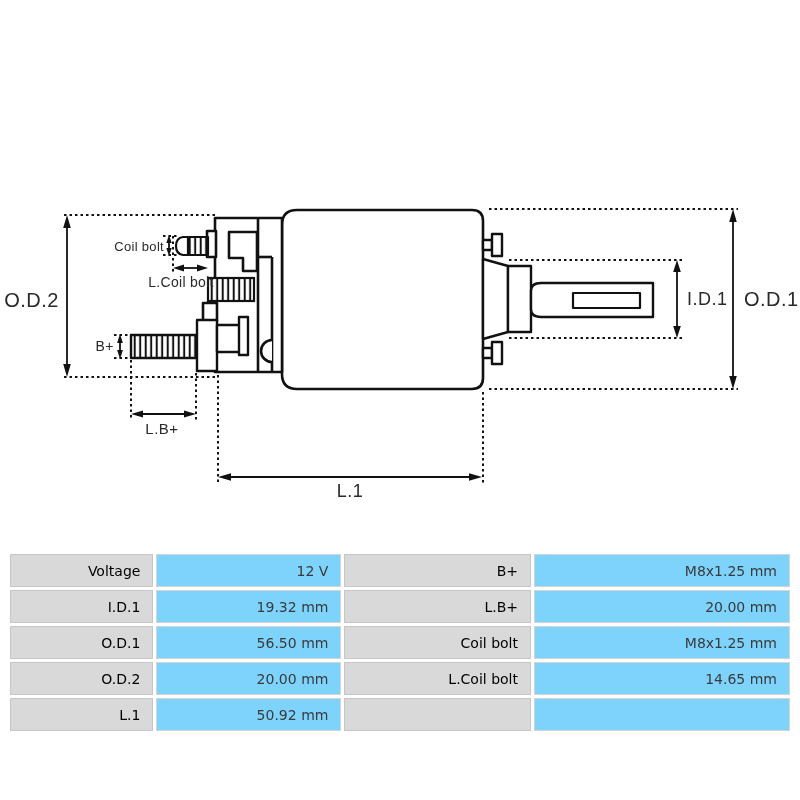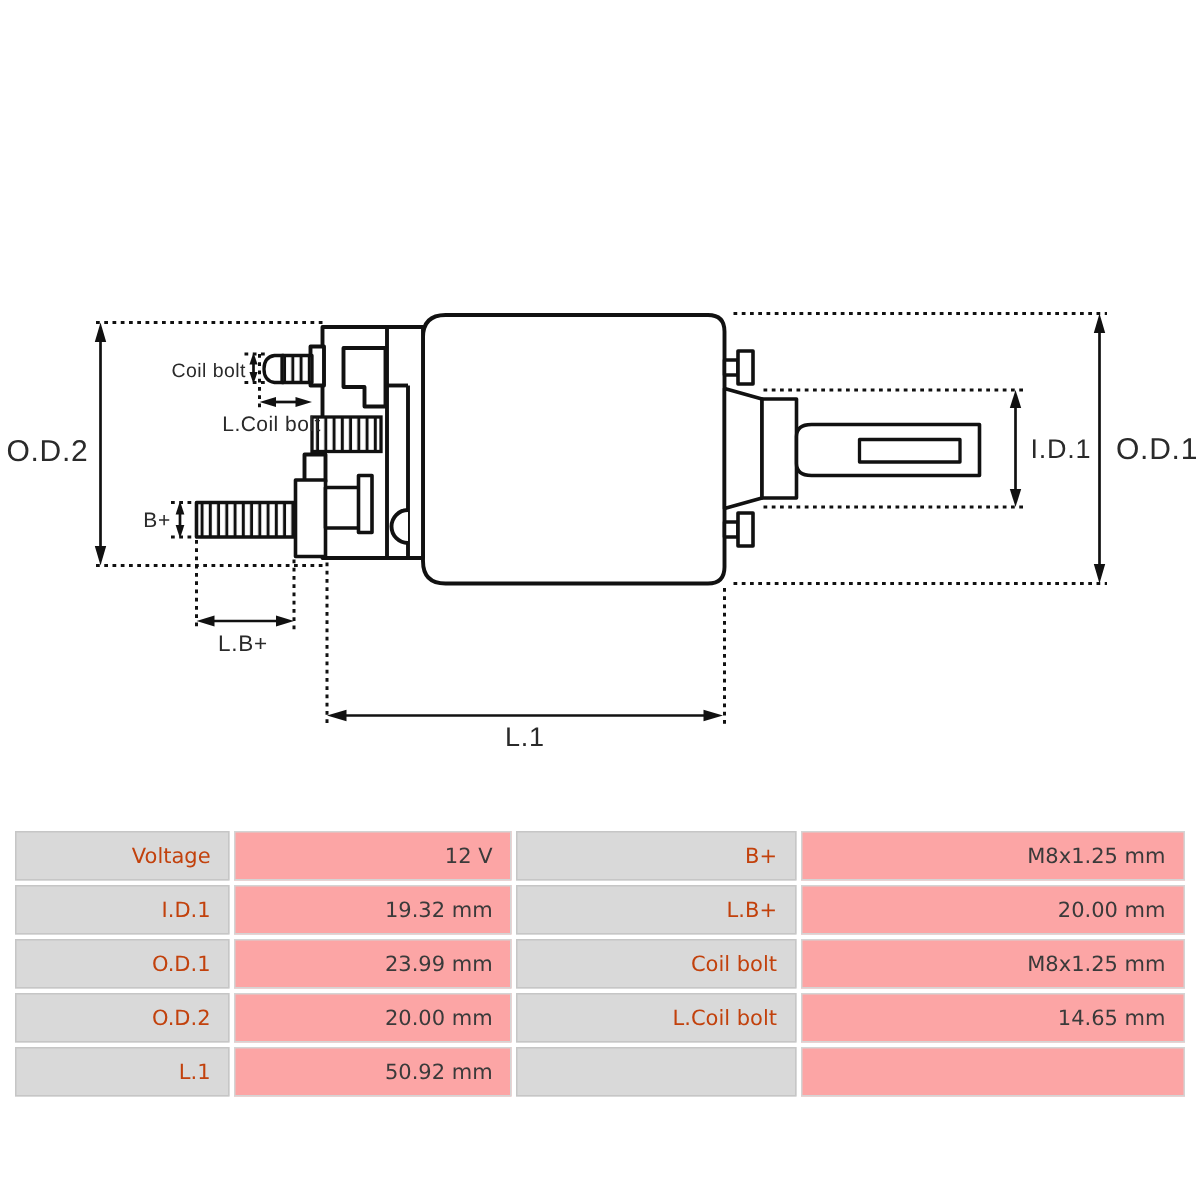--- a/index.html
+++ b/index.html
@@ -45,24 +45,24 @@
     height: 27px;
     padding: 2px 12px 2px 4px;
     text-align: right;
     vertical-align: middle;
     white-space: nowrap;
     overflow: hidden;
   }
   td.lbl {
     background: #d9d9d9;
     border: 1px solid #c6c6c6;
-    color: #c2410c;
+    color: #000000;
   }
   td.val {
-    background: #fca5a5;
+    background: #7dd3fc;
     border: 1px solid #d4d4d4;
     color: #3a3a3a;
   }
   .col-l1 { width: 18.6%; }
   .col-v1 { width: 24.0%; }
   .col-l2 { width: 24.2%; }
   .col-v2 { width: 33.2%; }
 </style>
 </head>
 <body>
@@ -214,21 +214,21 @@
           <td class="val">M8x1.25 mm</td>
         </tr>
         <tr>
           <td class="lbl">I.D.1</td>
           <td class="val">19.32 mm</td>
           <td class="lbl">L.B+</td>
           <td class="val">20.00 mm</td>
         </tr>
         <tr>
           <td class="lbl">O.D.1</td>
-          <td class="val">23.99 mm</td>
+          <td class="val">56.50 mm</td>
           <td class="lbl">Coil bolt</td>
           <td class="val">M8x1.25 mm</td>
         </tr>
         <tr>
           <td class="lbl">O.D.2</td>
           <td class="val">20.00 mm</td>
           <td class="lbl">L.Coil bolt</td>
           <td class="val">14.65 mm</td>
         </tr>
         <tr>

